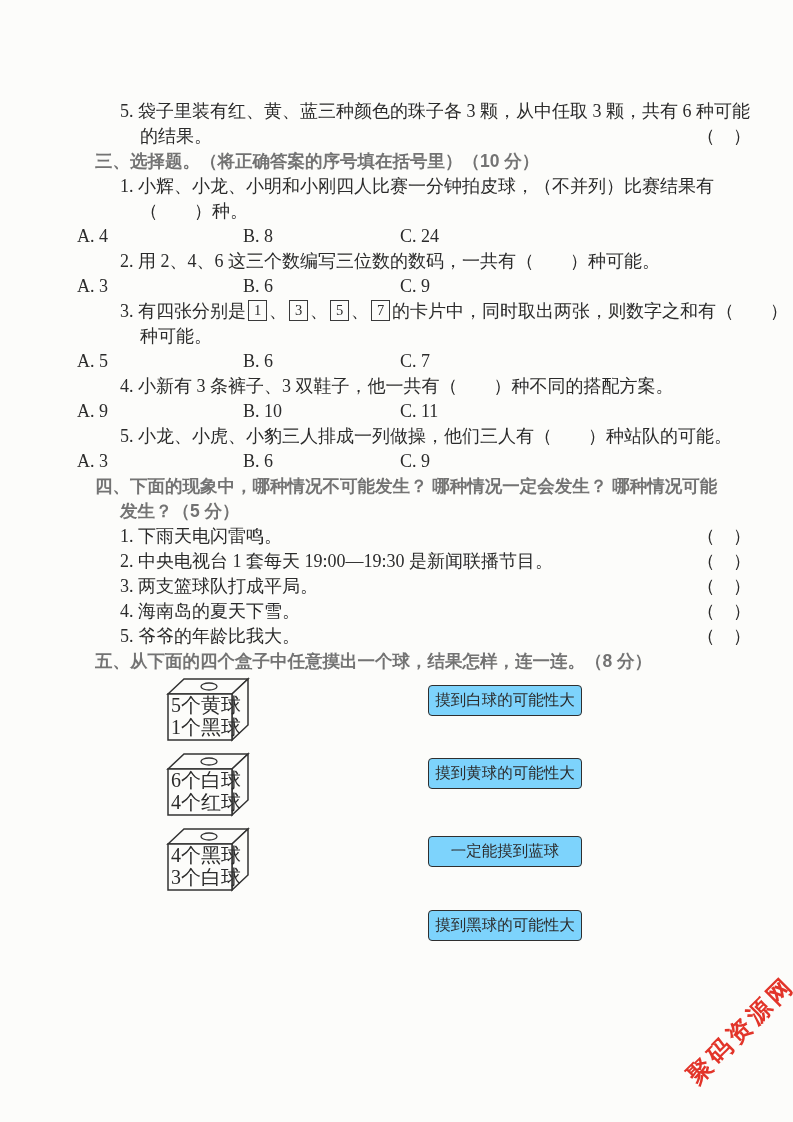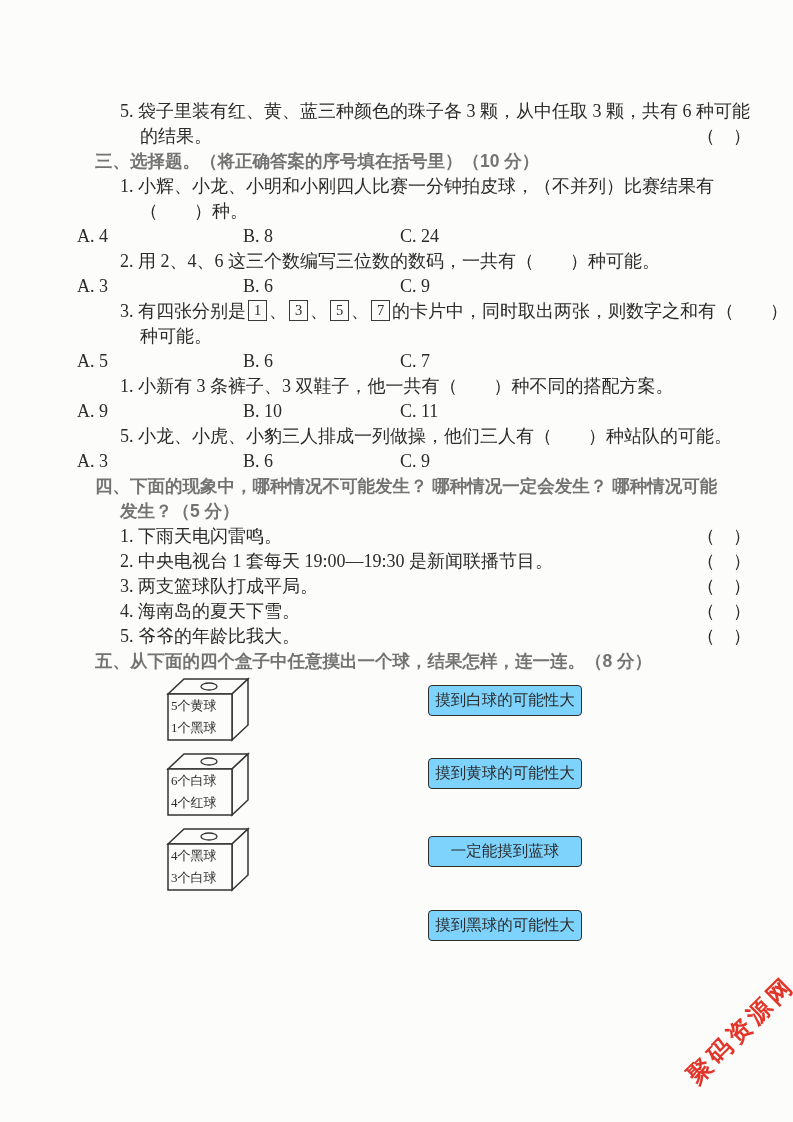--- a/index.html
+++ b/index.html
@@ -37,21 +37,21 @@
     vertical-align:2px;
   }
   
   .diagram { position:relative; height:445px; width:793px; }
   .bx { position:absolute; left:166px; width:84px; }
   .bx svg { display:block; }
   .bx svg polygon, .bx svg rect { fill:#fcfcfa; stroke:#333; stroke-width:1.5; }
   .bx svg ellipse { fill:#fcfcfa; stroke:#333; stroke-width:1.3; }
   .bx-text {
     position:absolute; left:5px; top:19px; width:60px; height:44px;
-    font-size:13px; line-height:21.5px; white-space:nowrap;
+    font-size:20px; line-height:21.5px; white-space:nowrap;
   }
   .bx-text-single {
     position:absolute; left:5px; top:18px; width:60px; height:34px;
     font-size:14.5px; line-height:34px; white-space:nowrap; text-align:center;
   }
   .lbl {
     position:absolute; left:428px; width:152px; height:29px;
     border:1.6px solid #2f2f2f; border-radius:4px;
     display:flex; align-items:center; justify-content:center;
     font-size:15.5px; white-space:nowrap;
@@ -100,21 +100,21 @@
     <div class="ln itm">
       <span>3. 有四张分别是</span><span class="card">1</span><span>、</span><span class="card">3</span><span>、</span><span class="card">5</span><span>、</span><span class="card">7</span><span>的卡片中，同时取出两张，则数字之和有（　　）</span>
     </div>
     <div class="ln cont">种可能。</div>
     <div class="ln opts">
       <span class="opt-a">A. 5</span>
       <span class="opt-b">B. 6</span>
       <span class="opt-c">C. 7</span>
     </div>
 
-    <div class="ln itm">1. 小新有 3 条裤子、3 双鞋子，他一共有（　　）种不同的搭配方案。</div>
+    <div class="ln itm">4. 小新有 3 条裤子、3 双鞋子，他一共有（　　）种不同的搭配方案。</div>
     <div class="ln opts">
       <span class="opt-a">A. 9</span>
       <span class="opt-b">B. 10</span>
       <span class="opt-c">C. 11</span>
     </div>
 
     <div class="ln itm">5. 小龙、小虎、小豹三人排成一列做操，他们三人有（　　）种站队的可能。</div>
     <div class="ln opts">
       <span class="opt-a">A. 3</span>
       <span class="opt-b">B. 6</span>

